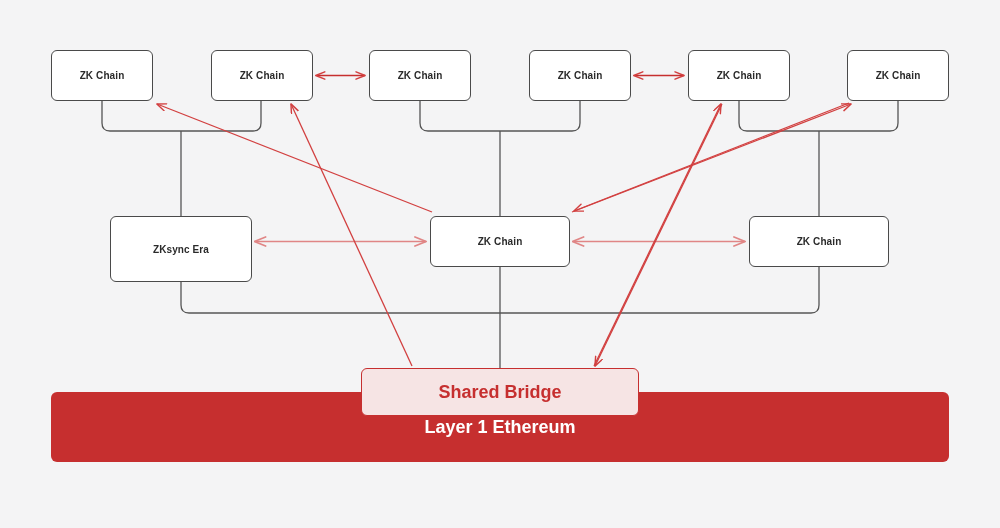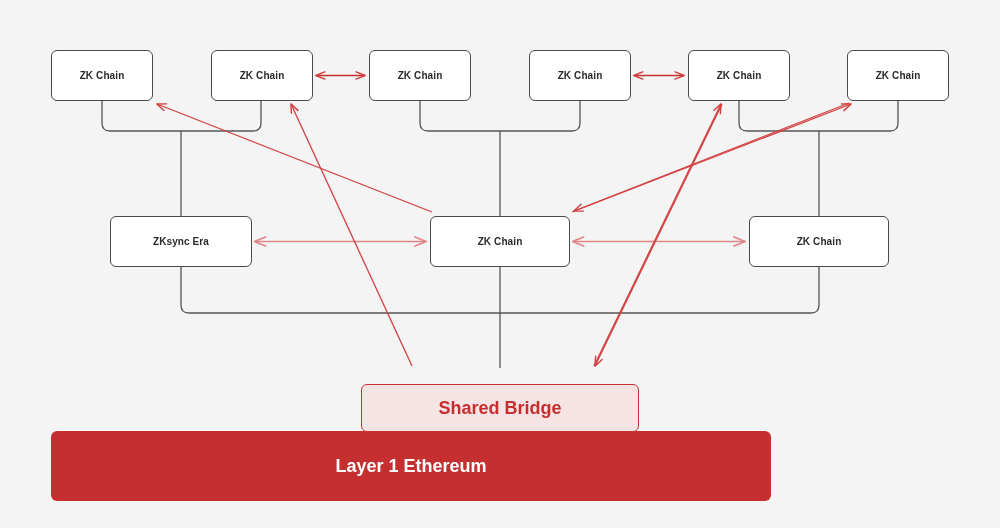--- a/index.html
+++ b/index.html
@@ -43,21 +43,20 @@
     background: #f6e4e4;
     border: 1.4px solid #c62f2f;
     border-radius: 6px;
     display: flex;
     align-items: center;
     justify-content: center;
     color: #c62f2f;
     font-size: 18px;
     font-weight: bold;
     z-index: 4;
-    margin-top: 16px;
   }
   .node-l1 {
     position: absolute;
     box-sizing: border-box;
     background: #c62f2f;
     border-radius: 6px;
     display: flex;
     align-items: center;
     justify-content: center;
     color: #ffffff;
@@ -130,31 +129,31 @@
   <div class="node" style="left:529px;top:50px;width:102px;height:51px;">
     <span>ZK Chain</span>
   </div>
   <div class="node" style="left:688px;top:50px;width:102px;height:51px;">
     <span>ZK Chain</span>
   </div>
   <div class="node" style="left:847px;top:50px;width:102px;height:51px;">
     <span>ZK Chain</span>
   </div>
 
-  <div class="node" style="left:110px;top:216px;width:142px;height:51px;">
+  <div class="node" style="left:110px;top:216px;width:142px;height:66px;">
     <span>ZKsync Era</span>
   </div>
   <div class="node" style="left:430px;top:216px;width:140px;height:51px;">
     <span>ZK Chain</span>
   </div>
   <div class="node" style="left:749px;top:216px;width:140px;height:51px;">
     <span>ZK Chain</span>
   </div>
 
   <div class="node-bridge" style="left:361px;top:368px;width:278px;height:48px;">
     <span>Shared Bridge</span>
   </div>
 
-  <div class="node-l1" style="left:51px;top:431px;width:720px;height:70px;">
+  <div class="node-l1" style="left:51px;top:392px;width:898px;height:70px;">
     <span>Layer 1 Ethereum</span>
   </div>
 
 </div>
 
 </body></html>

